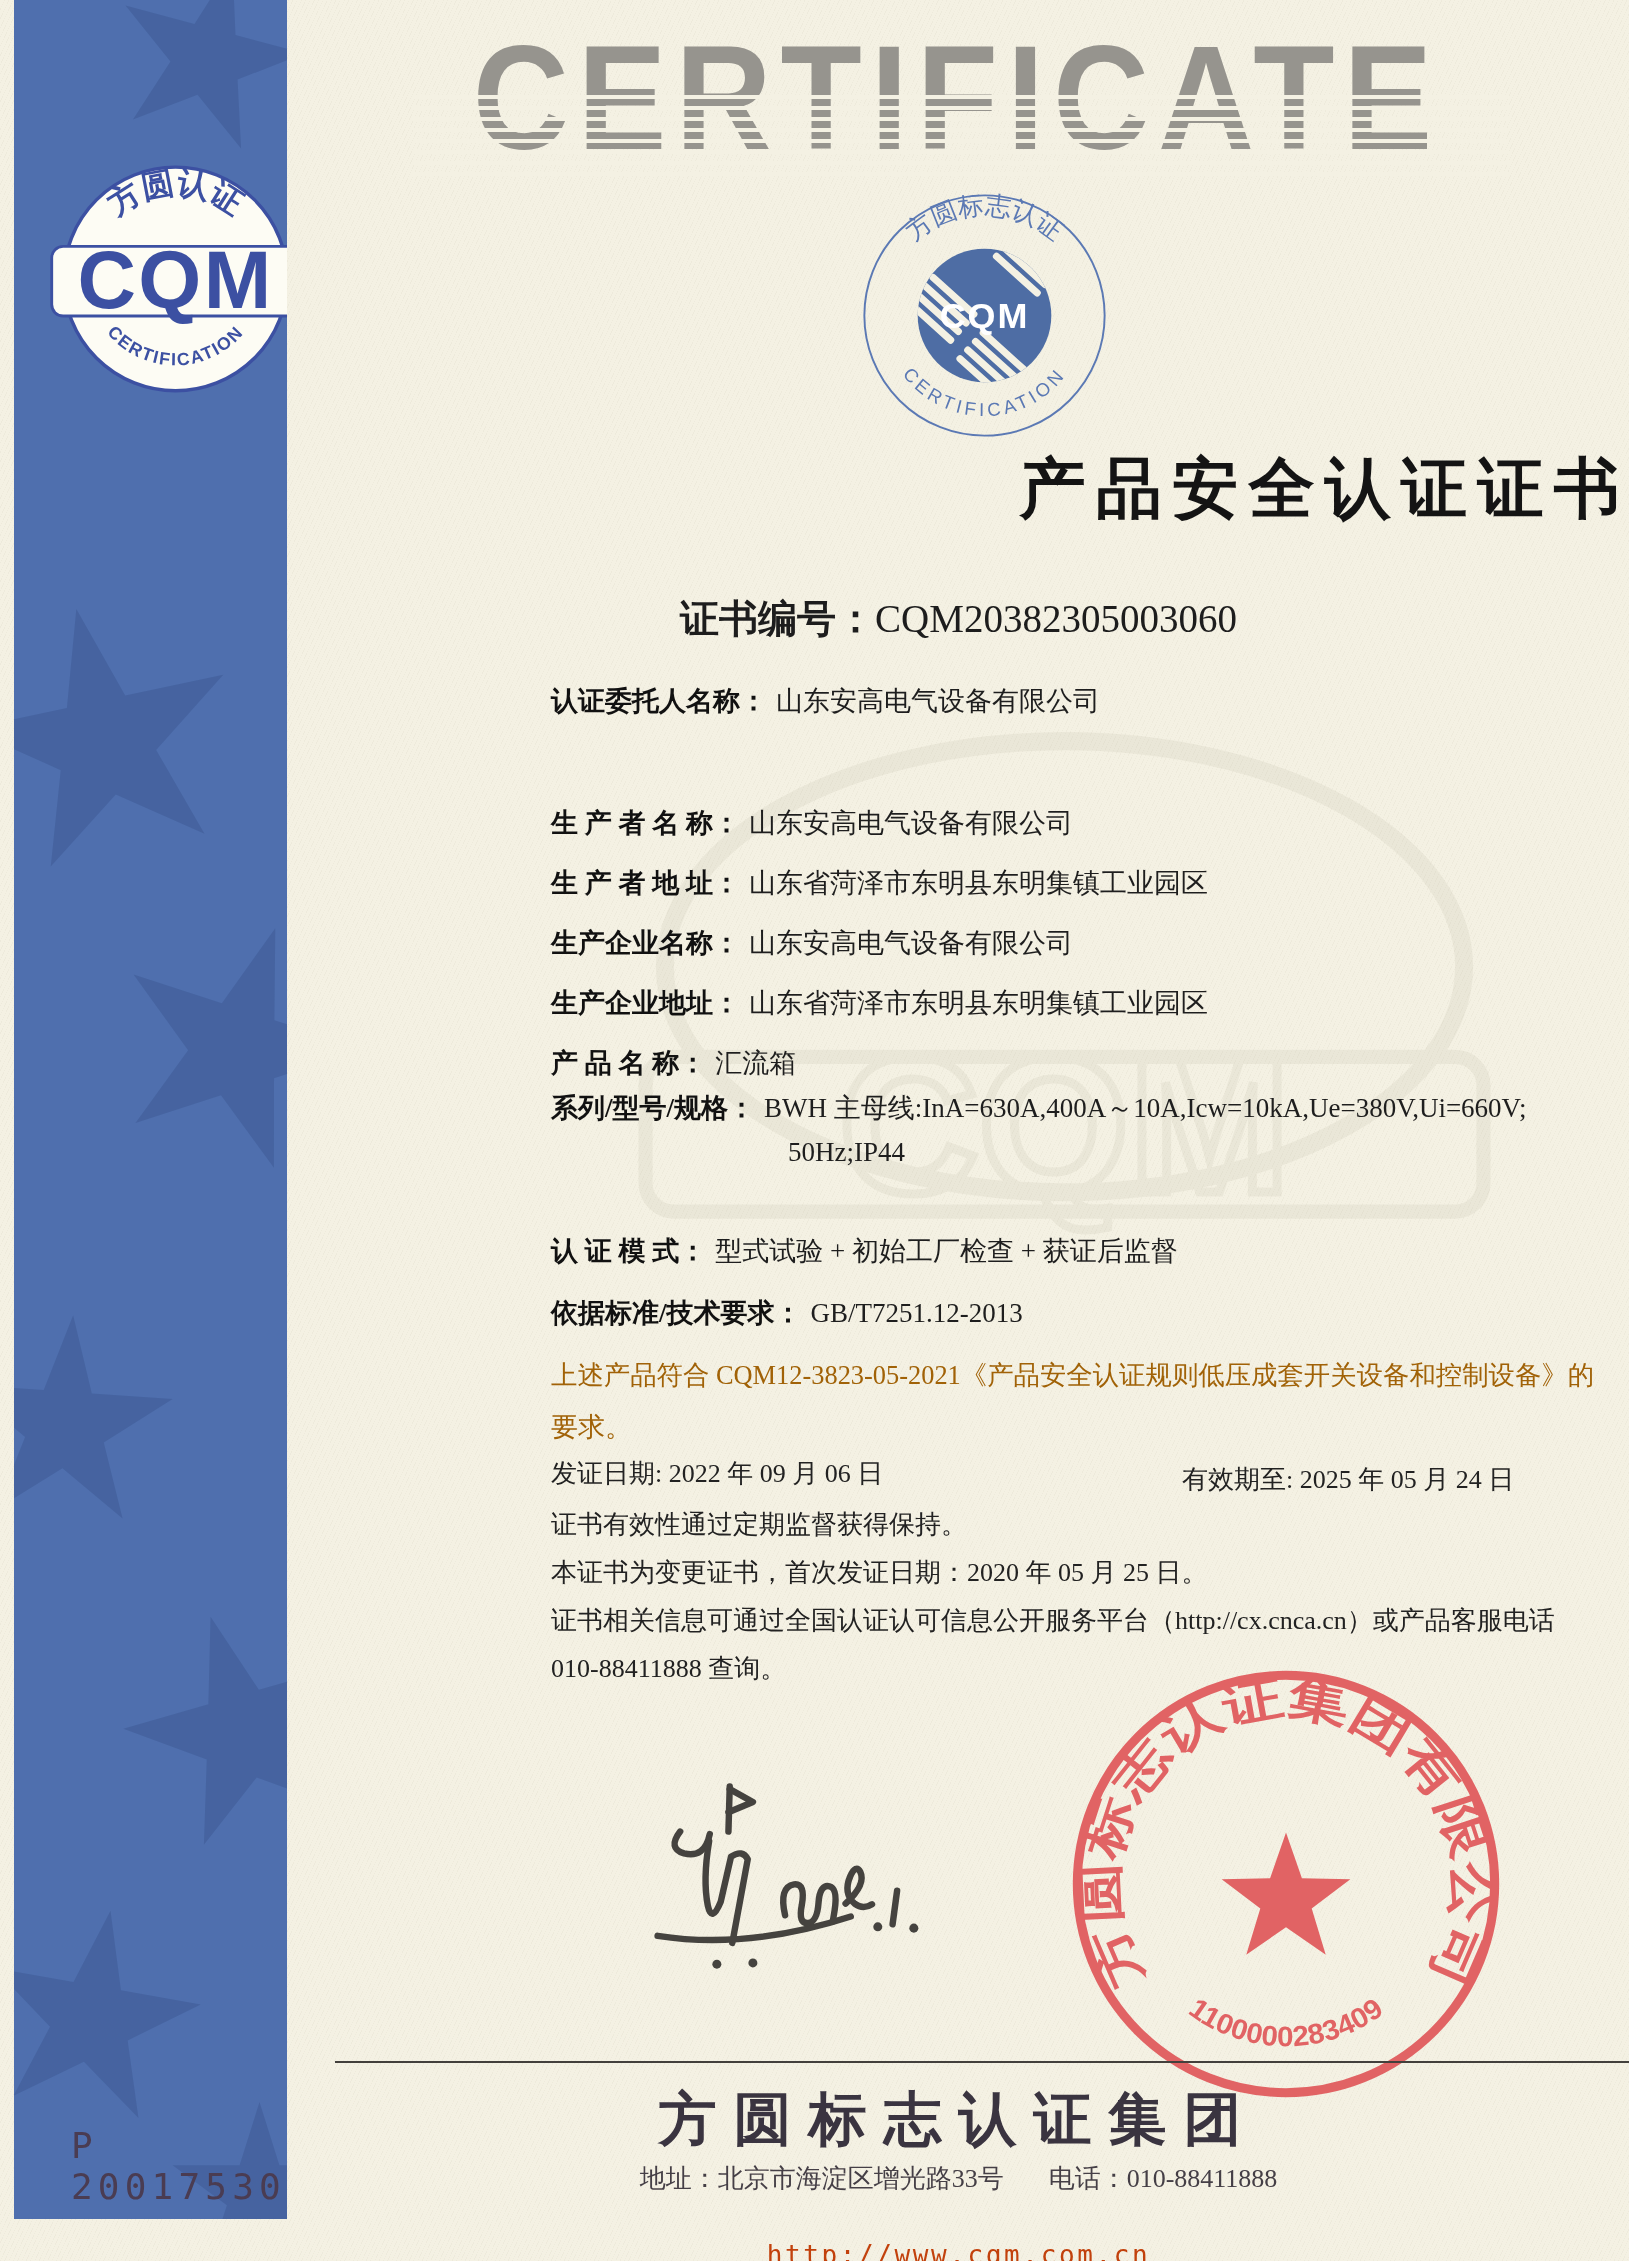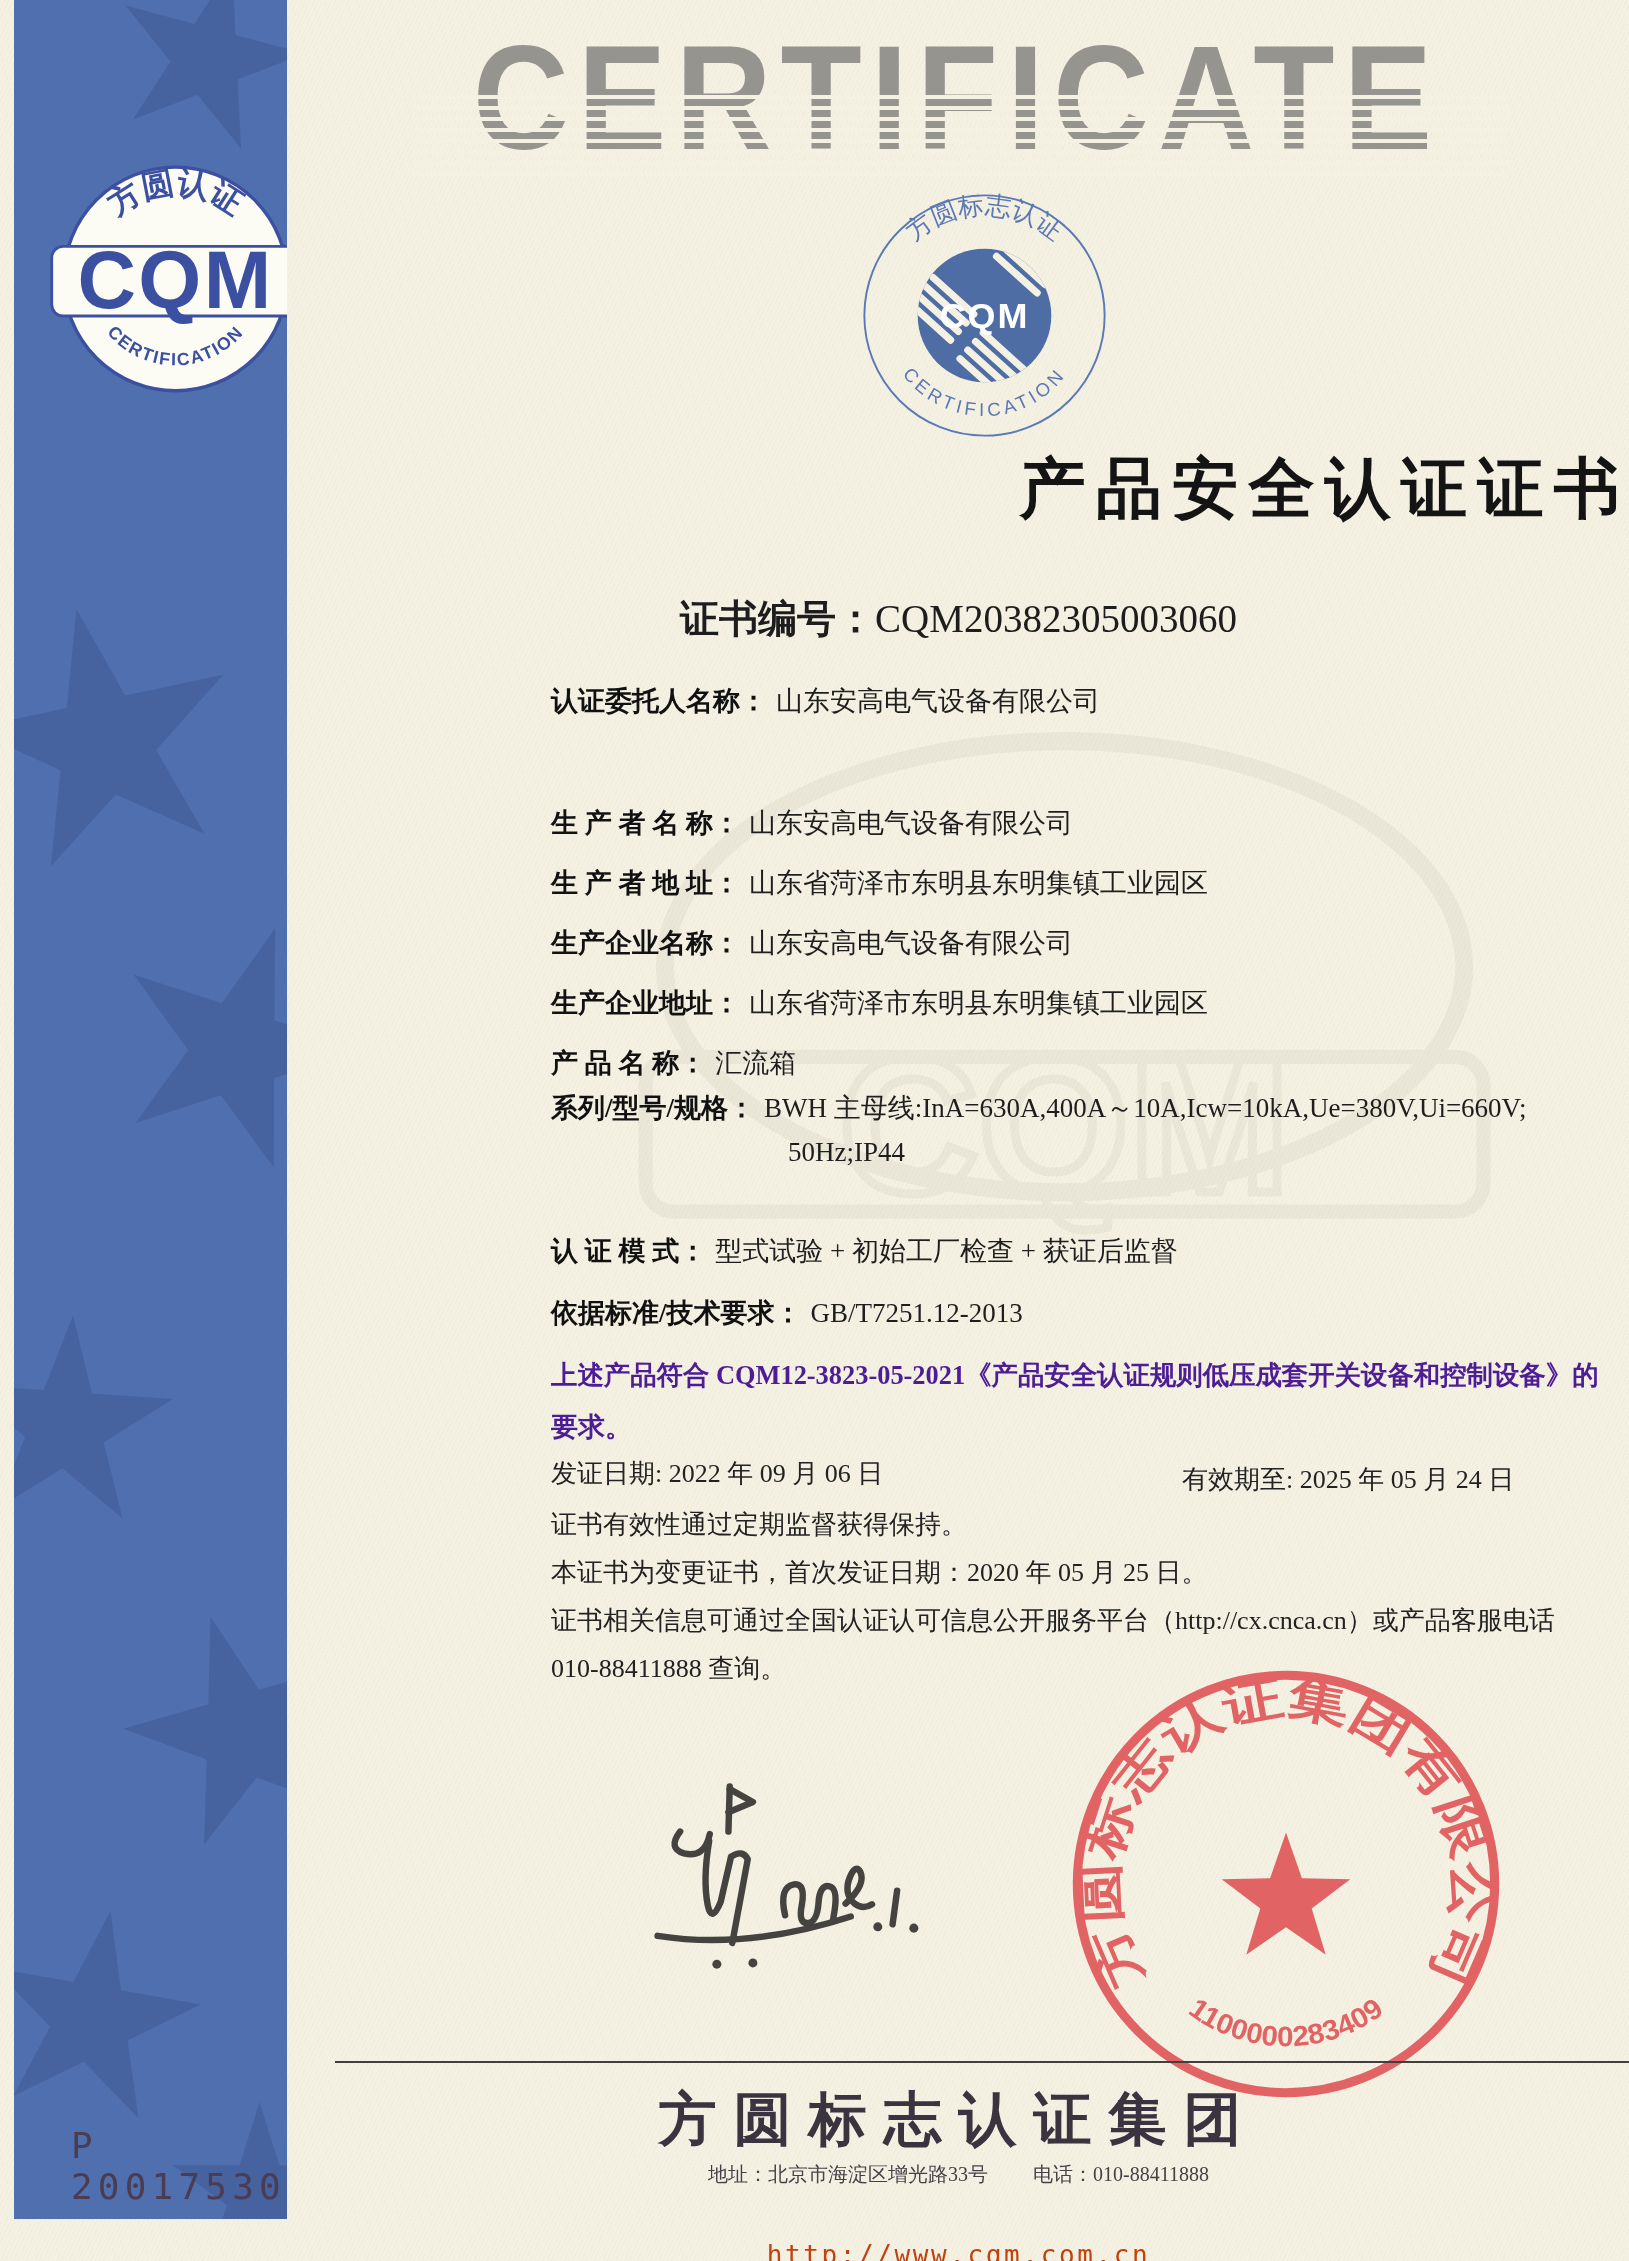--- a/index.html
+++ b/index.html
@@ -20,27 +20,27 @@
   .cert-stripes{position:absolute;left:413px;top:95px;width:1096px;height:83px;
         background:repeating-linear-gradient(to bottom,#f4f1e3 0 3.9px,rgba(244,241,227,0) 3.9px 11px);}
   
   .abs{position:absolute;white-space:nowrap;}
   .title{left:287px;right:0;text-align:right;top:444px;font-size:66px;font-weight:700;
         letter-spacing:10.3px;color:#141414;}
   .certno{left:287px;right:0;text-align:center;top:592px;font-size:39px;color:#1d1d1d;}
   .row{left:551px;font-size:27px;color:#1e1e1e;}
   .row b{font-weight:700;color:#111;}
   .row .val{margin-left:9px;}
-  .bold-line{font-weight:700;color:#4c1d95;}
+  .bold-line{font-weight:400;color:#a16207;}
   .note{left:551px;font-size:26px;color:#222;}
   
   .foot-line{position:absolute;left:335px;top:2061px;width:1295px;height:1.9px;background:#43403c;}
   .foot-org{left:287px;right:0;text-align:center;top:2081px;font-size:58px;font-weight:700;
         letter-spacing:17px;color:#3a3440;}
-  .foot-addr{left:287px;right:0;text-align:center;top:2161px;font-size:20px;color:#453f46;}
+  .foot-addr{left:287px;right:0;text-align:center;top:2161px;font-size:26px;color:#453f46;}
   .foot-addr .gap{display:inline-block;width:45px;}
   .foot-web{left:287px;right:0;text-align:center;top:2208px;font-size:26px;
         font-family:"DejaVu Sans Mono",monospace;letter-spacing:2.6px;color:#c2410c;margin-top:32px;}
   
   .watermark{position:absolute;left:613px;top:696px;opacity:0.07;}
   svg text{font-family:"Liberation Serif",serif;}
   .sans{font-family:"Liberation Sans",sans-serif;}
 </style>
 </head>
 <body>

